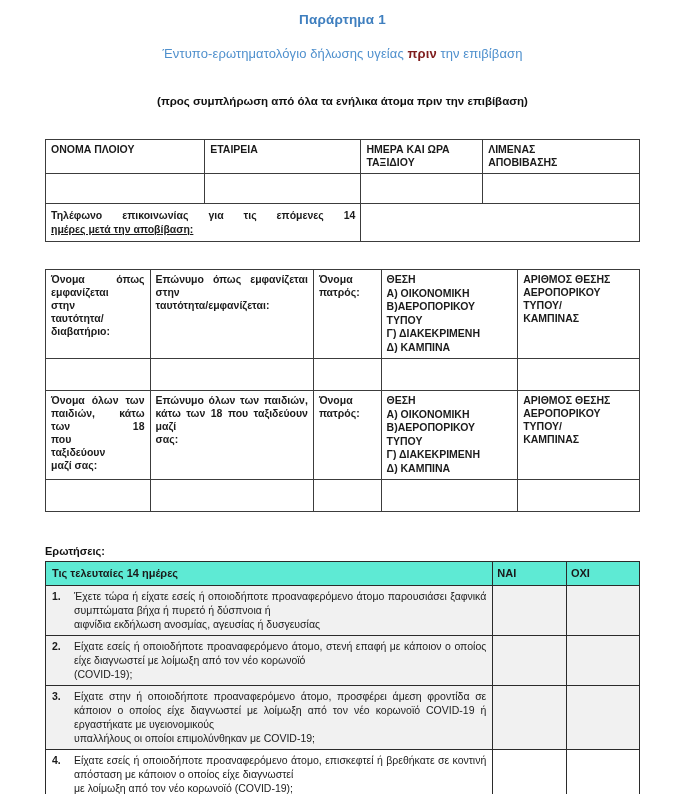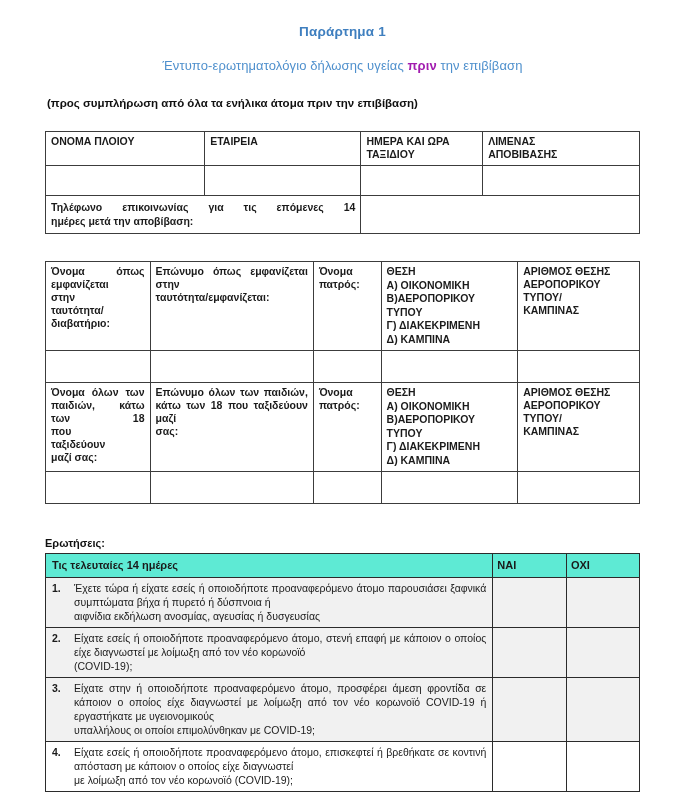--- a/index.html
+++ b/index.html
@@ -14,21 +14,21 @@
     overflow: hidden;
     font-family: "Liberation Sans", "DejaVu Sans", sans-serif;
     color: #1a1a1a;
     -webkit-font-smoothing: antialiased;
   }
   .page {
     width: 685px;
     height: 794px;
     position: relative;
     box-sizing: border-box;
-    padding: 16px 45px;
+    padding: 4px 45px;
   }
 
   
   .doc-title {
     text-align: center;
     font-size: 13.5px;
     font-weight: bold;
     color: #3f7fbf;
     letter-spacing: 0.2px;
     margin: 0;
@@ -39,27 +39,28 @@
     text-align: center;
     font-size: 13px;
     color: #4f90cd;
     margin: 0;
     padding-top: 14px;
     line-height: 20px;
     letter-spacing: 0.1px;
   }
   .doc-subtitle .em {
     font-weight: bold;
-    color: #a21caf;
+    color: #7f1d1d;
   }
   .doc-note {
+    text-align: center;
     font-size: 11.5px;
     font-weight: bold;
     color: #101010;
-    margin: 2px;
+    margin: 12px;
     padding-top: 16px;
     line-height: 18px;
   }
 
   
   table.form {
     border-collapse: collapse;
     width: 100%;
     table-layout: fixed;
   }
@@ -90,20 +91,21 @@
   .t1 .phone-label {
     text-align: justify;
     text-align-last: justify;
     line-height: 14px;
     padding: 4px 5px 5px 5px;
   }
   .t1 .phone-label span.l2 {
     display: block;
     text-align: center;
     text-align-last: left;
+    text-decoration: underline;
   }
 
   
   .t2-wrap { padding-top: 27px; }
   .t2 td { line-height: 13.5px; }
   .t2 .just {
     text-align: justify;
     text-align-last: justify;
   }
   .t2 .just .last {

